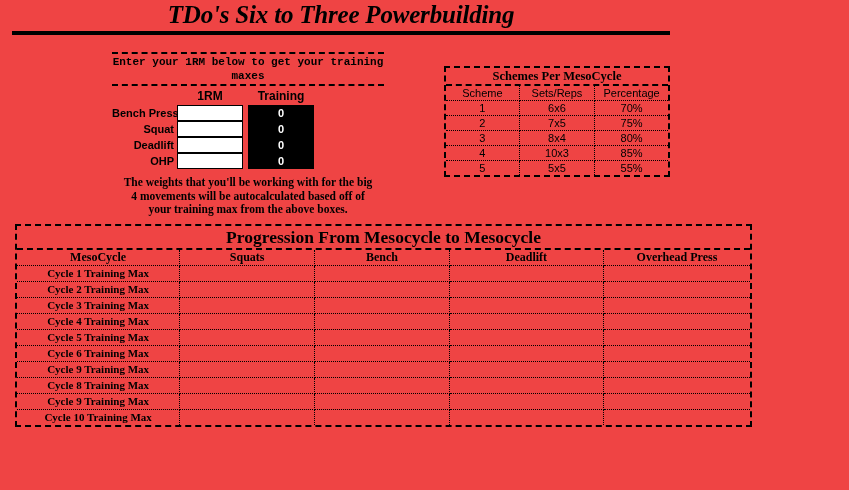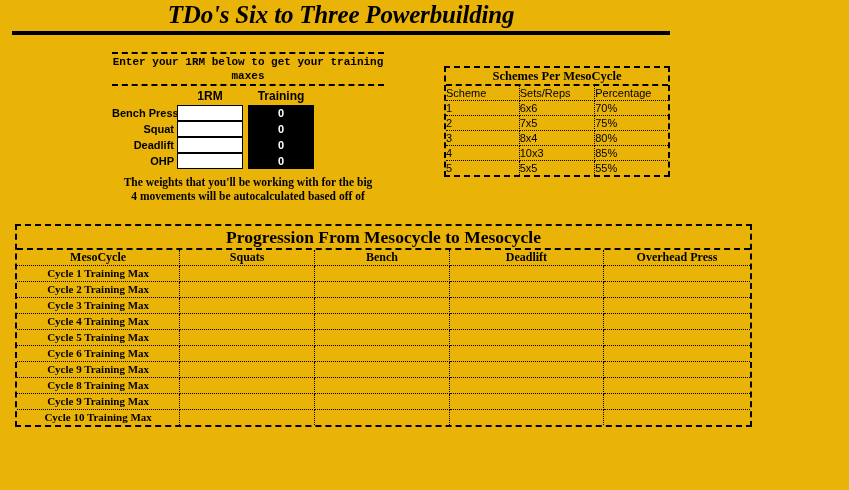--- a/index.html
+++ b/index.html
@@ -8,21 +8,21 @@
     width: 849px; height: 490px;
     background: #ffffff;
     font-family: "Liberation Serif", serif;
     color: #000000;
     overflow: hidden;
   }
   #page {
     position: relative;
     width: 849px;
     height: 490px;
-    background: #eab308;
+    background: #ef4444;
   }
 
   
   #title-block {
     position: absolute;
     left: 12px; top: 0px;
     width: 658px;
     height: 36px;
   }
   #page-title {
@@ -138,21 +138,21 @@
     border-bottom: 2px dashed #000;
   }
   #schemes-table {
     width: 100%;
     border-collapse: collapse;
     font-family: "Liberation Sans", sans-serif;
     font-size: 11px;
   }
   #schemes-table th,
   #schemes-table td {
-    text-align: left;
+    text-align: center;
     font-weight: normal;
     line-height: 14px;
     padding: 0;
     border-right: 1px dotted #000;
     border-bottom: 1px dotted #000;
     margin-top: 20px;
   }
   #schemes-table th:last-child,
   #schemes-table td:last-child { border-right: none; }
   #schemes-table tr:last-child td { border-bottom: none; }
@@ -238,20 +238,21 @@
       <div class="lift-row" style="top:64px;">
         <div class="lift-label">OHP</div>
         <input class="input-1rm" type="text" value="" style="">
         <div class="box-tmax">0</div>
       </div>
     </div>
 
     <div id="onerm-note">
       <div>The weights that you'll be working with for the big</div>
       <div>4 movements will be autocalculated based off of</div>
+      <div>your training max from the above boxes.</div>
     </div>
   </div>
 
   <div id="schemes-panel">
     <div id="schemes-title">Schemes Per MesoCycle</div>
     <table id="schemes-table">
       <colgroup>
           <col class="c1">
           <col class="c2">
           <col class="c3">

